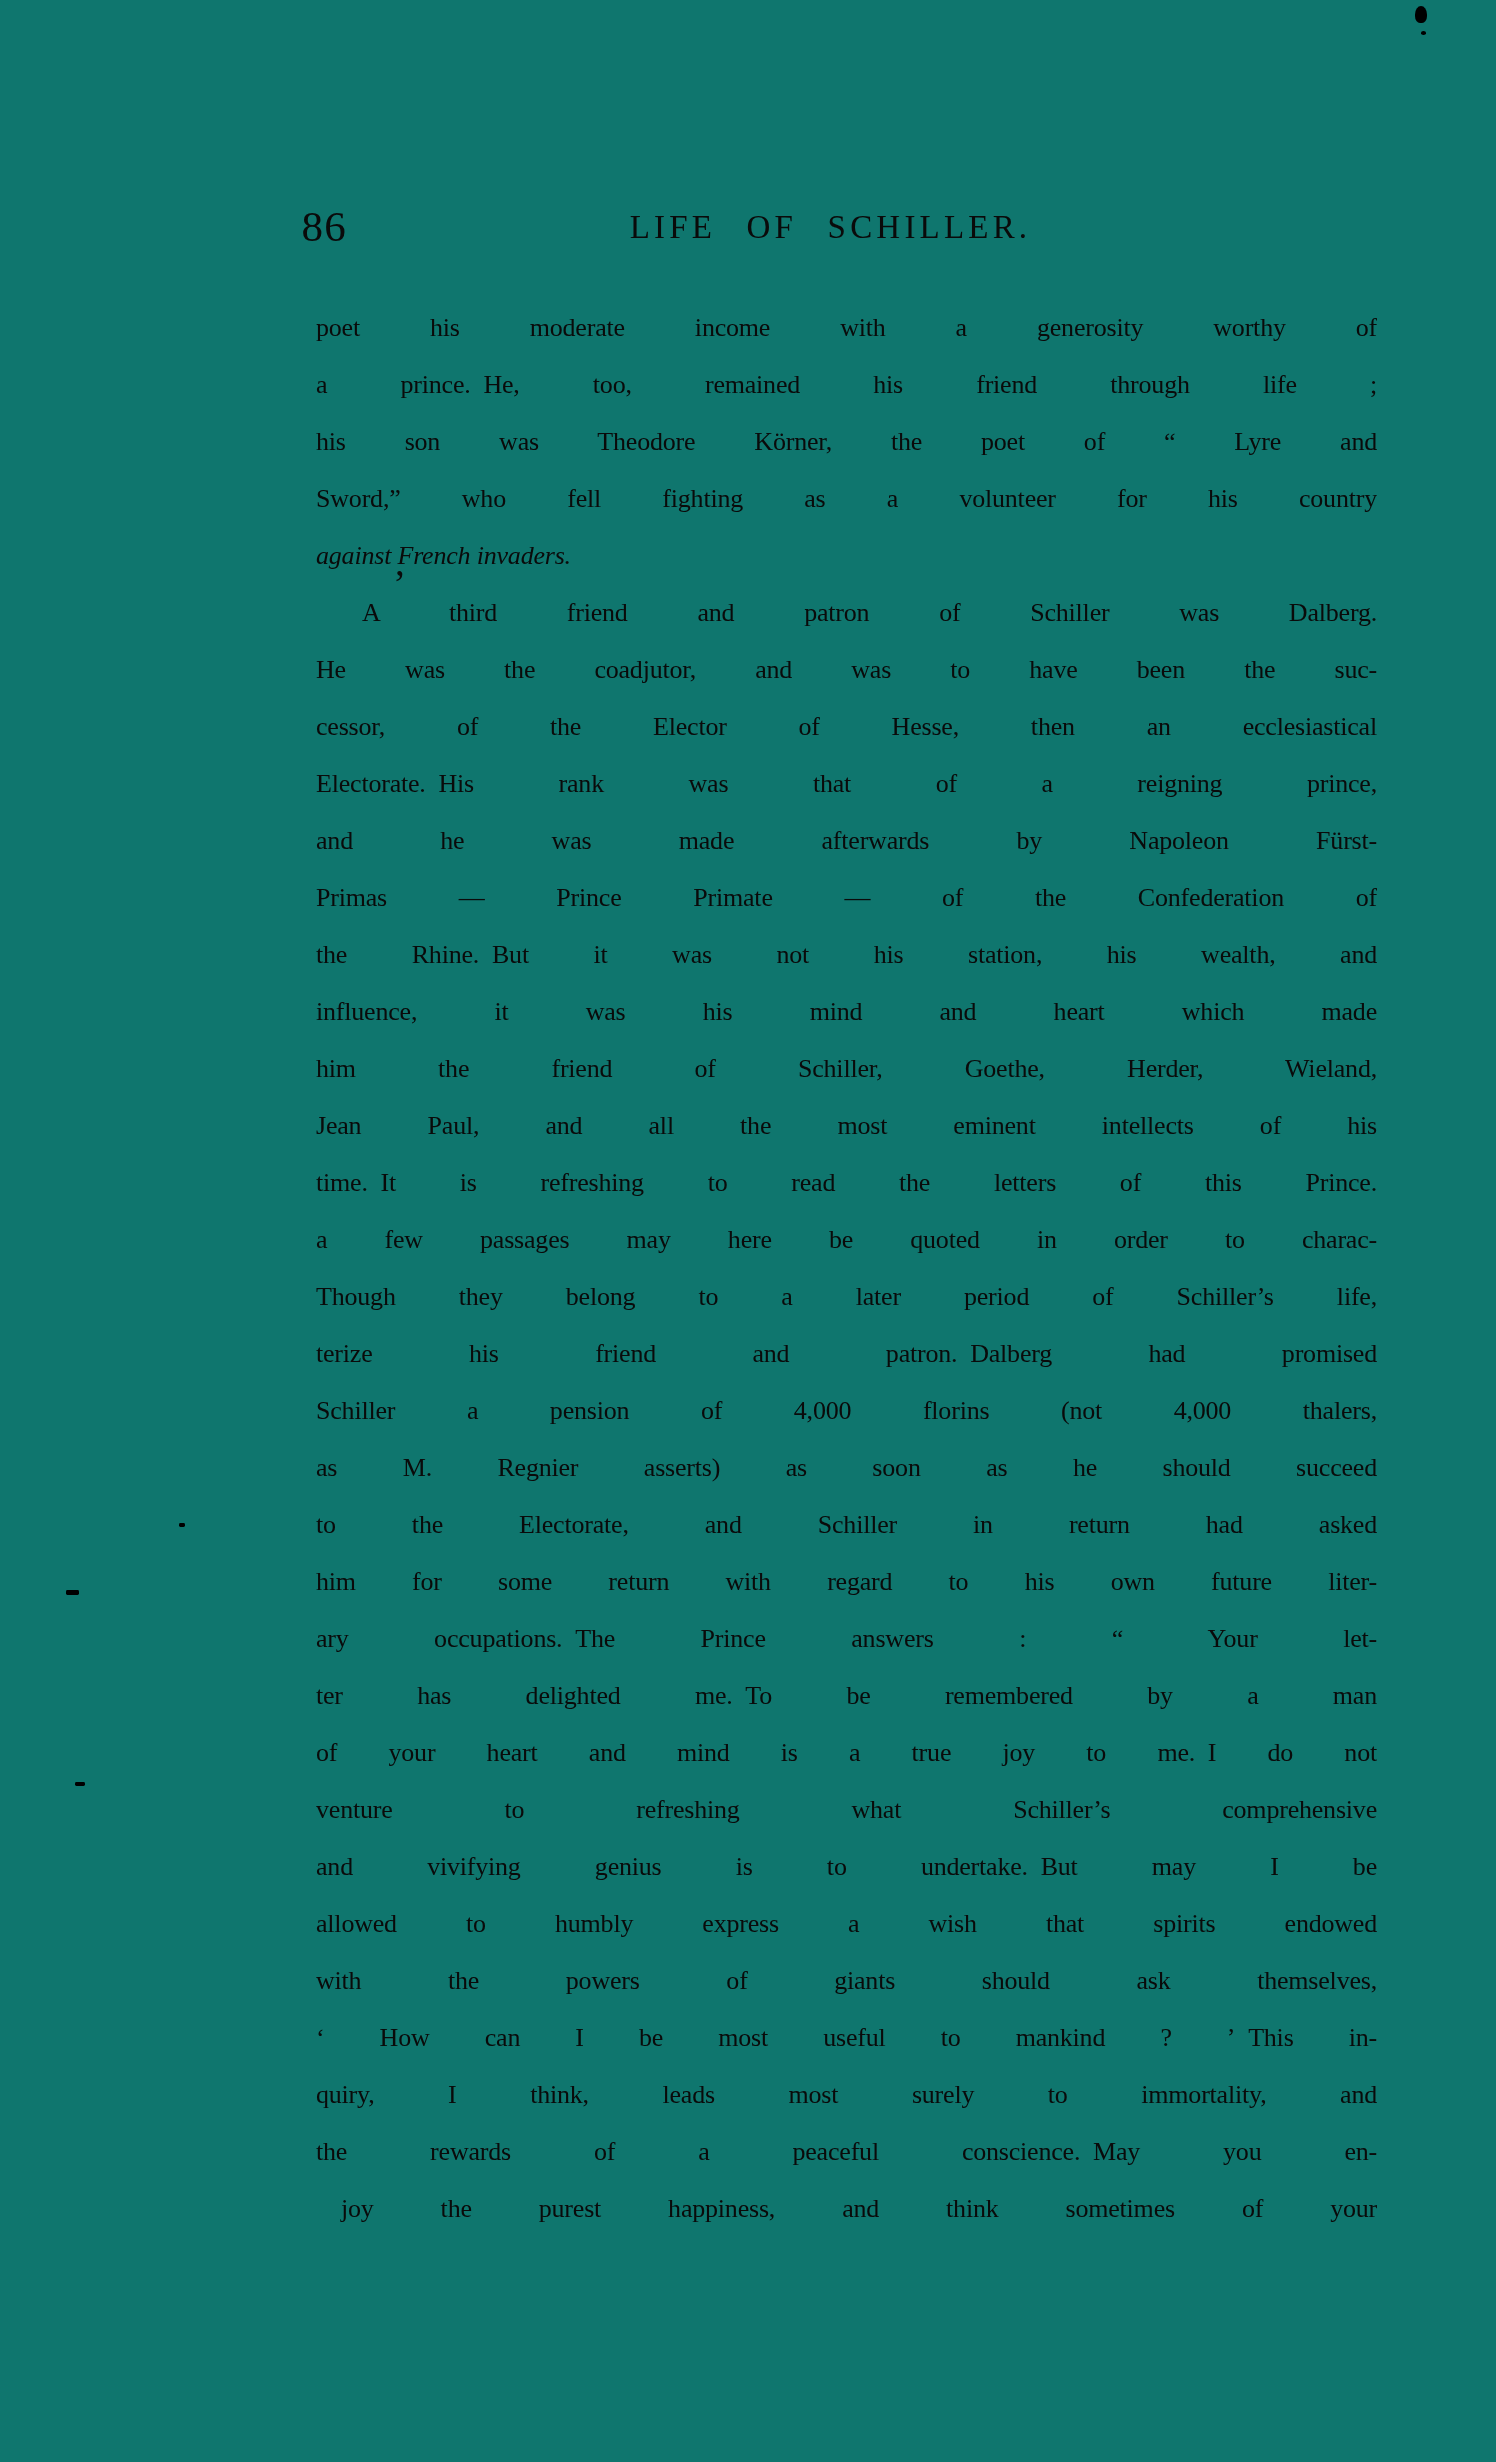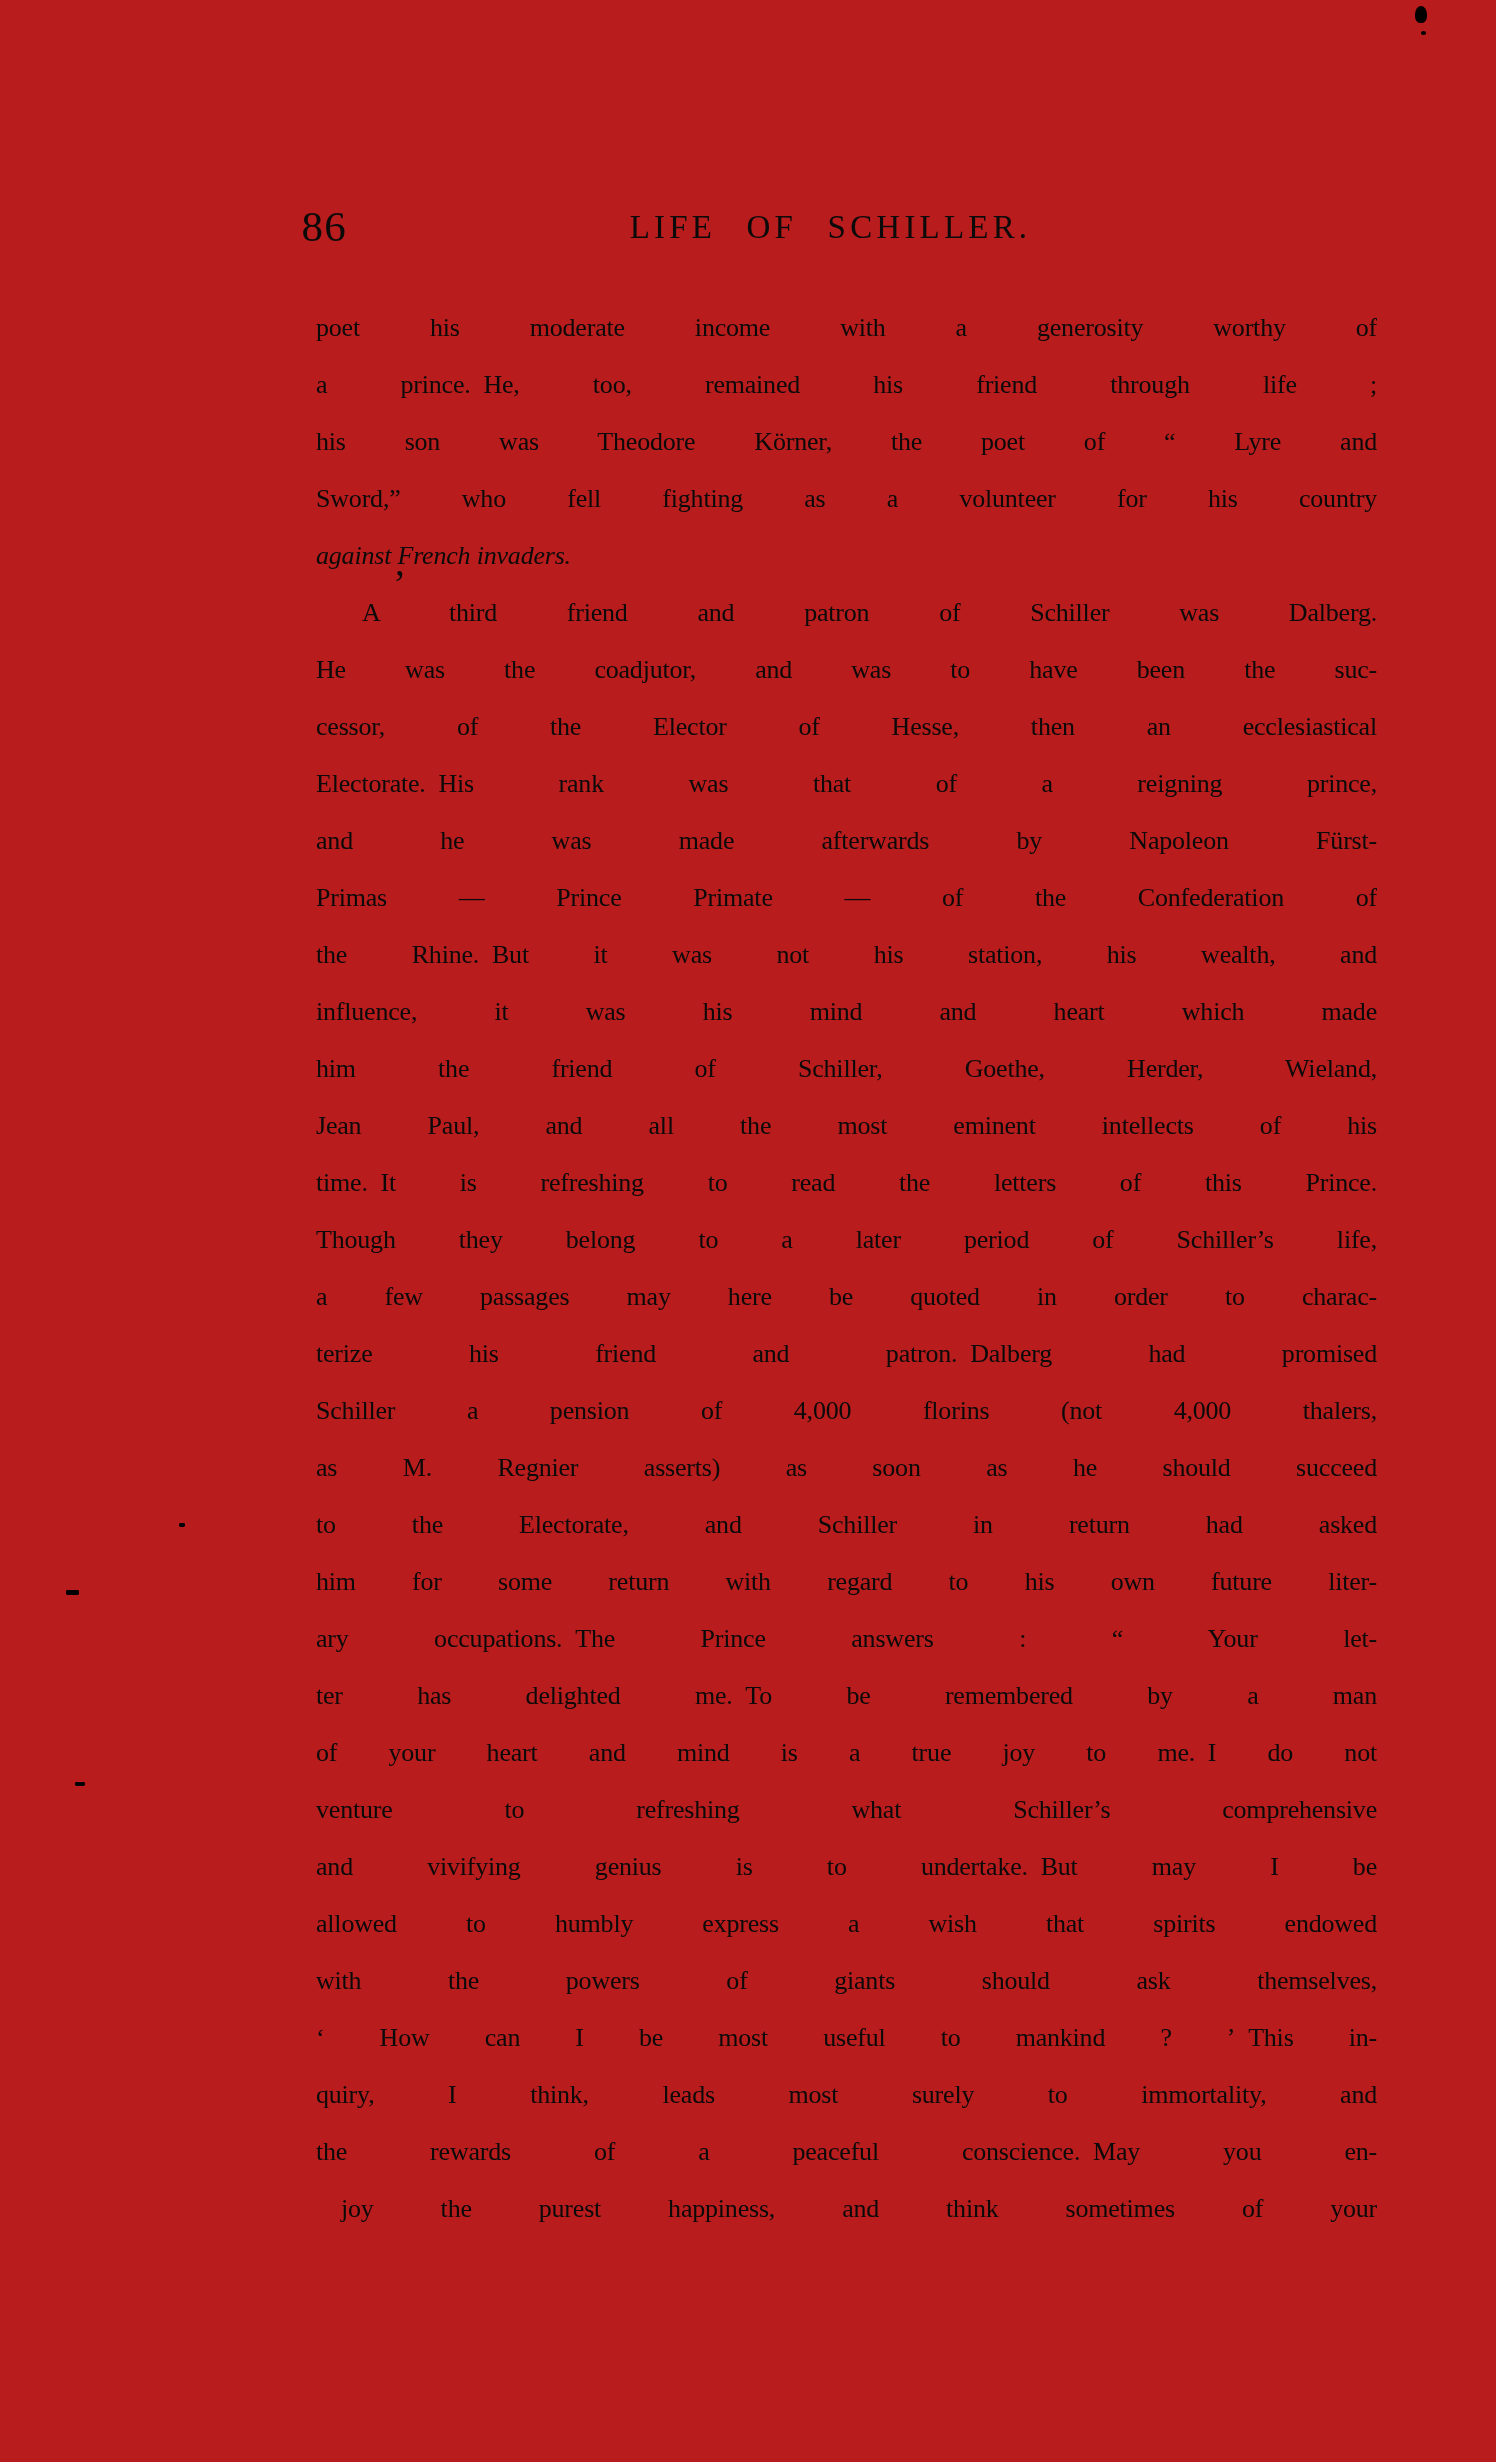--- a/index.html
+++ b/index.html
@@ -1,19 +1,19 @@
 <!DOCTYPE html>
 <html style="font-size:11px"><head>
 <meta charset="utf-8">
 <style>
   html,body{margin:0;padding:0;background:#e8e8e8;}
   .page{
     position:relative;
     width:1496px;height:2462px;
-    background:#b91c1c;
+    background:#0f766e;
     font-family:"Liberation Serif","DejaVu Serif",serif;
     color:#0a0a0a;
     overflow:hidden;
   }
   .running-header{
     position:absolute;top:202px;left:300px;width:1061px;height:56px;
   }
   .page-number{
     position:absolute;left:1.4px;top:0;
     font-size:43px;line-height:49px;letter-spacing:1.4px;
@@ -73,22 +73,22 @@
       <div class="line">He was the coadjutor, and was to have been the suc-</div>
       <div class="line">cessor, of the Elector of Hesse, then an ecclesiastical</div>
       <div class="line">Electorate. His rank was that of a reigning prince,</div>
       <div class="line">and he was made afterwards by Napoleon Fürst-</div>
       <div class="line">Primas — Prince Primate — of the Confederation of</div>
       <div class="line">the Rhine. But it was not his station, his wealth, and</div>
       <div class="line">influence, it was his mind and heart which made</div>
       <div class="line">him the friend of Schiller, Goethe, Herder, Wieland,</div>
       <div class="line">Jean Paul, and all the most eminent intellects of his</div>
       <div class="line">time. It is refreshing to read the letters of this Prince.</div>
+      <div class="line">a few passages may here be quoted in order to charac-</div>
       <div class="line">Though they belong to a later period of Schiller’s life,</div>
-      <div class="line">a few passages may here be quoted in order to charac-</div>
       <div class="line">terize his friend and patron. Dalberg had promised</div>
       <div class="line">Schiller a pension of 4,000 florins (not 4,000 thalers,</div>
       <div class="line">as M. Regnier asserts) as soon as he should succeed</div>
       <div class="line">to the Electorate, and Schiller in return had asked</div>
       <div class="line">him for some return with regard to his own future liter-</div>
       <div class="line">ary occupations. The Prince answers : “ Your let-</div>
       <div class="line">ter has delighted me. To be remembered by a man</div>
       <div class="line">of your heart and mind is a true joy to me. I do not</div>
       <div class="line">venture to refreshing what Schiller’s comprehensive</div>
       <div class="line">and vivifying genius is to undertake. But may I be</div>

